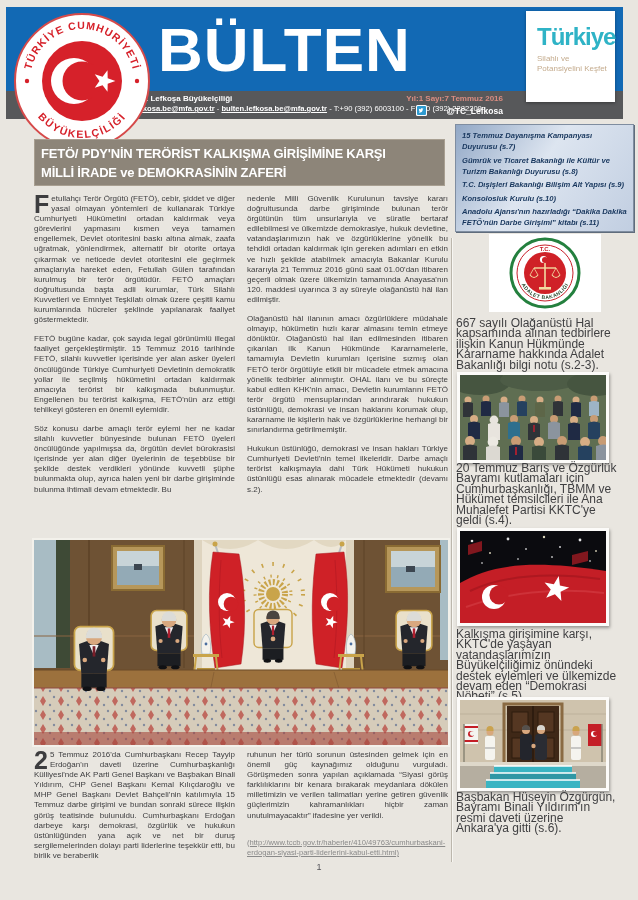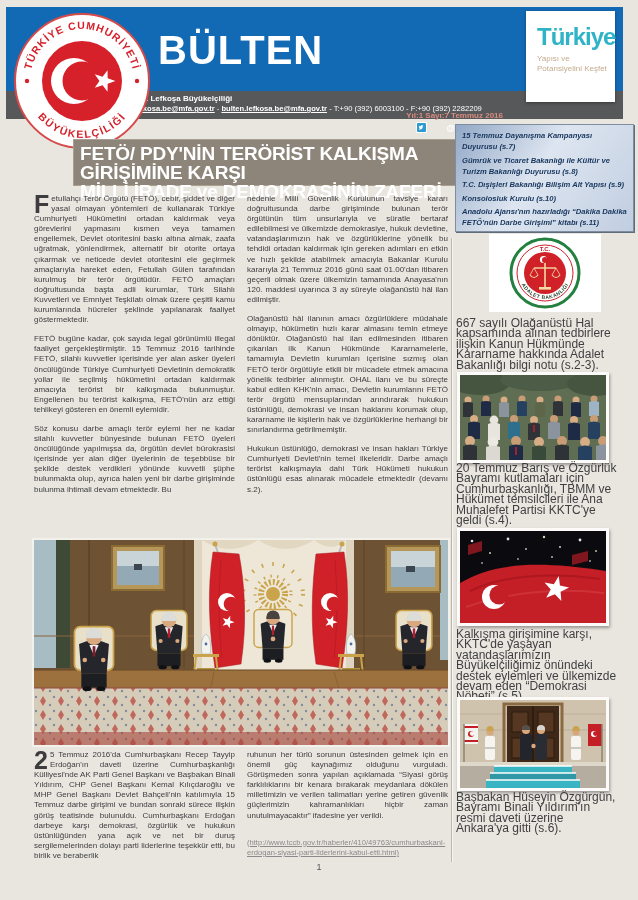--- a/index.html
+++ b/index.html
@@ -6,44 +6,44 @@
   html,body { background:#d9d6d0; }
   body { font-family:"Liberation Sans", sans-serif; }
   .page {
     position:relative; width:638px; height:900px; margin:0 auto;
     background:var(--page-bg,#e9e6e0); overflow:hidden;
   }
   
   .header-bar { position:absolute; left:6px; top:7px; width:617px; height:84px;
     background:var(--header-blue,#1269b4); }
   .newsletter-title { position:absolute; left:152px; top:8px; color:#fff;
-    font-size:40px; font-weight:bold; letter-spacing:1px; line-height:70px; }
+    font-size:62px; font-weight:bold; letter-spacing:1px; line-height:70px; }
   .info-bar { position:absolute; left:6px; top:91px; width:617px; height:28px;
     background:var(--bar-gray,#57585a); color:#fff; }
   .info-left { position:absolute; left:128px; top:3px; }
   .info-org { font-size:8px; font-weight:bold; }
   .info-emails { font-size:7.6px; margin-top:1px; }
   .info-emails a { color:#fff; text-decoration:underline; font-weight:bold; }
-  .info-right { position:absolute; right:120px; top:3px; text-align:center;margin-top:17px; }
+  .info-right { position:absolute; right:120px; top:3px; text-align:center; }
   .info-issue { font-size:8px; font-weight:bold; color:#d98c80; }
   .twitter-row { display:flex; align-items:center; justify-content:flex-end; gap:20px;
     font-size:8.5px; font-weight:bold; margin-top:2px; }
   .twitter-row a { color:#fff; text-decoration:none; }
   .tw-icon { display:inline-block; width:11px; height:11px; }
   .embassy-seal { position:absolute; left:12px; top:11px; width:140px; height:140px; }
   .brand-box { position:absolute; left:526px; top:11px; width:89px; height:91px;
     background:#fff; box-shadow:0 1px 3px rgba(0,0,0,.35); padding:14px 0 0 11px; }
   .brand-name { font-size:24px; font-weight:bold; color:var(--brand-teal,#2fb3c6);
     letter-spacing:-1px; line-height:24px; }
   .brand-tag { font-size:8px; color:#c4ab8d; line-height:10px; margin-top:5px; }
   
   .headline { position:absolute; left:34px; top:139px; width:411px; height:47px;
     background:var(--headline-bg,#8d8579); border:1px solid #a89f91; color:#fff;
-    font-weight:bold; font-size:19px; line-height:19px; padding:4px 6px;
-    letter-spacing:-0.2px;margin-left:39px; }
+    font-weight:bold; font-size:13px; line-height:19px; padding:4px 6px;
+    letter-spacing:-0.2px; }
   
   .cols { position:absolute; left:34px; width:414px; display:flex; gap:12px; }
   .article1 { top:194px; }
   .article2 { top:750px; }
   .col { width:201px; font-size:8px; line-height:10.1px; text-align:justify;
     color:#3d3d3f; }
   .col p { margin:0 0 9px 0; }
   .dropcap { float:left; font-size:25px; line-height:20px; font-weight:bold;
     padding-right:2px; }
   .source-link { color:#8a8a8a; font-size:7.6px; text-decoration:underline;
@@ -123,21 +123,21 @@
         <textPath href="#arcBot" startOffset="50%" text-anchor="middle">BÜYÜKELÇİLİĞİ</textPath>
       </text>
       <circle cx="15" cy="70" r="2.2" fill="#d6212a"></circle>
       <circle cx="125" cy="70" r="2.2" fill="#d6212a"></circle>
     </svg>
   </div>
 
   <div class="brand-box">
     <div class="brand-name">Türkiye</div>
     <div class="brand-tag">
-      <span>Yapısı ve</span><br>
+      <span>Silahlı ve</span><br>
       <span>Potansiyelini Keşfet</span>
     </div>
   </div>
 
   <div class="headline">
     <div>FETÖ/ PDY'NİN TERÖRİST KALKIŞMA GİRİŞİMİNE KARŞI</div>
     <div>MİLLİ İRADE ve DEMOKRASİNİN ZAFERİ</div>
   </div>
 
   <div class="cols article1">

